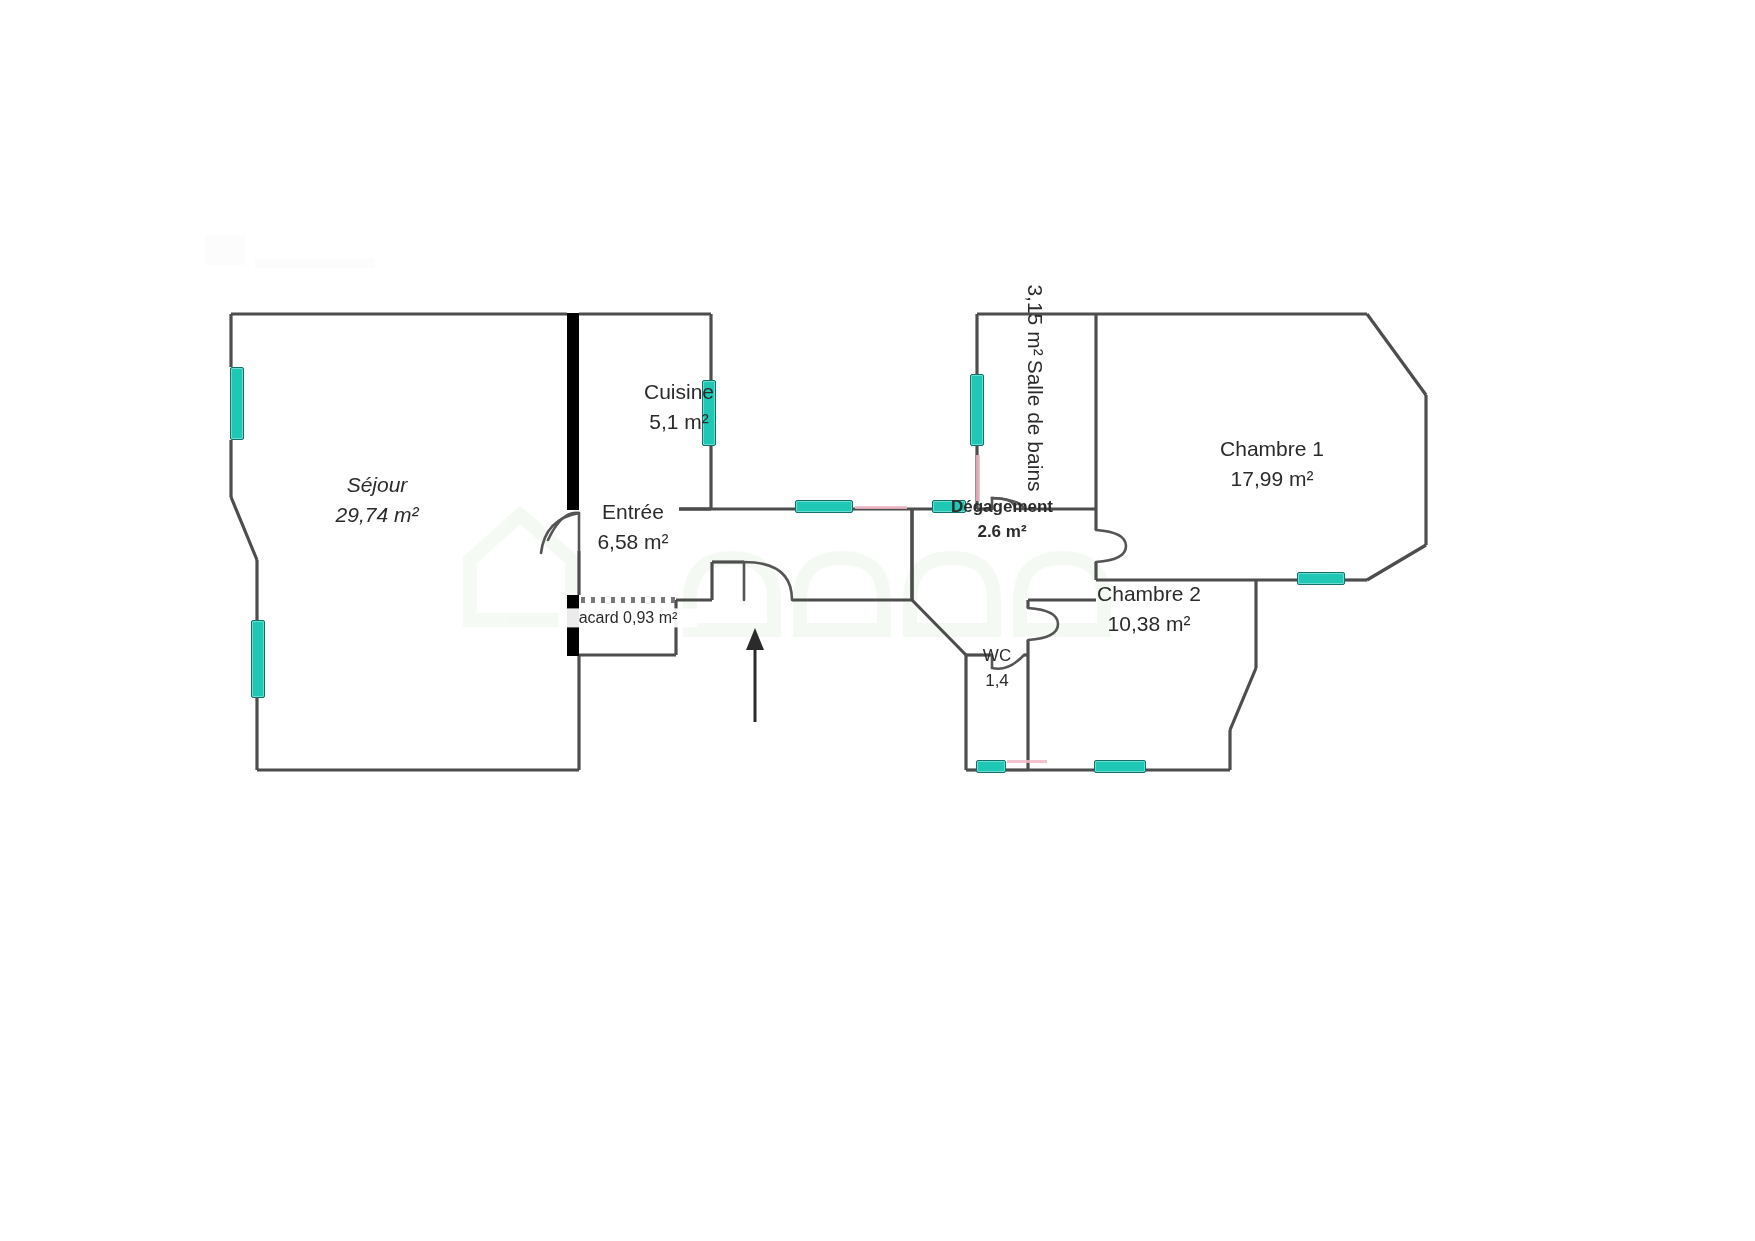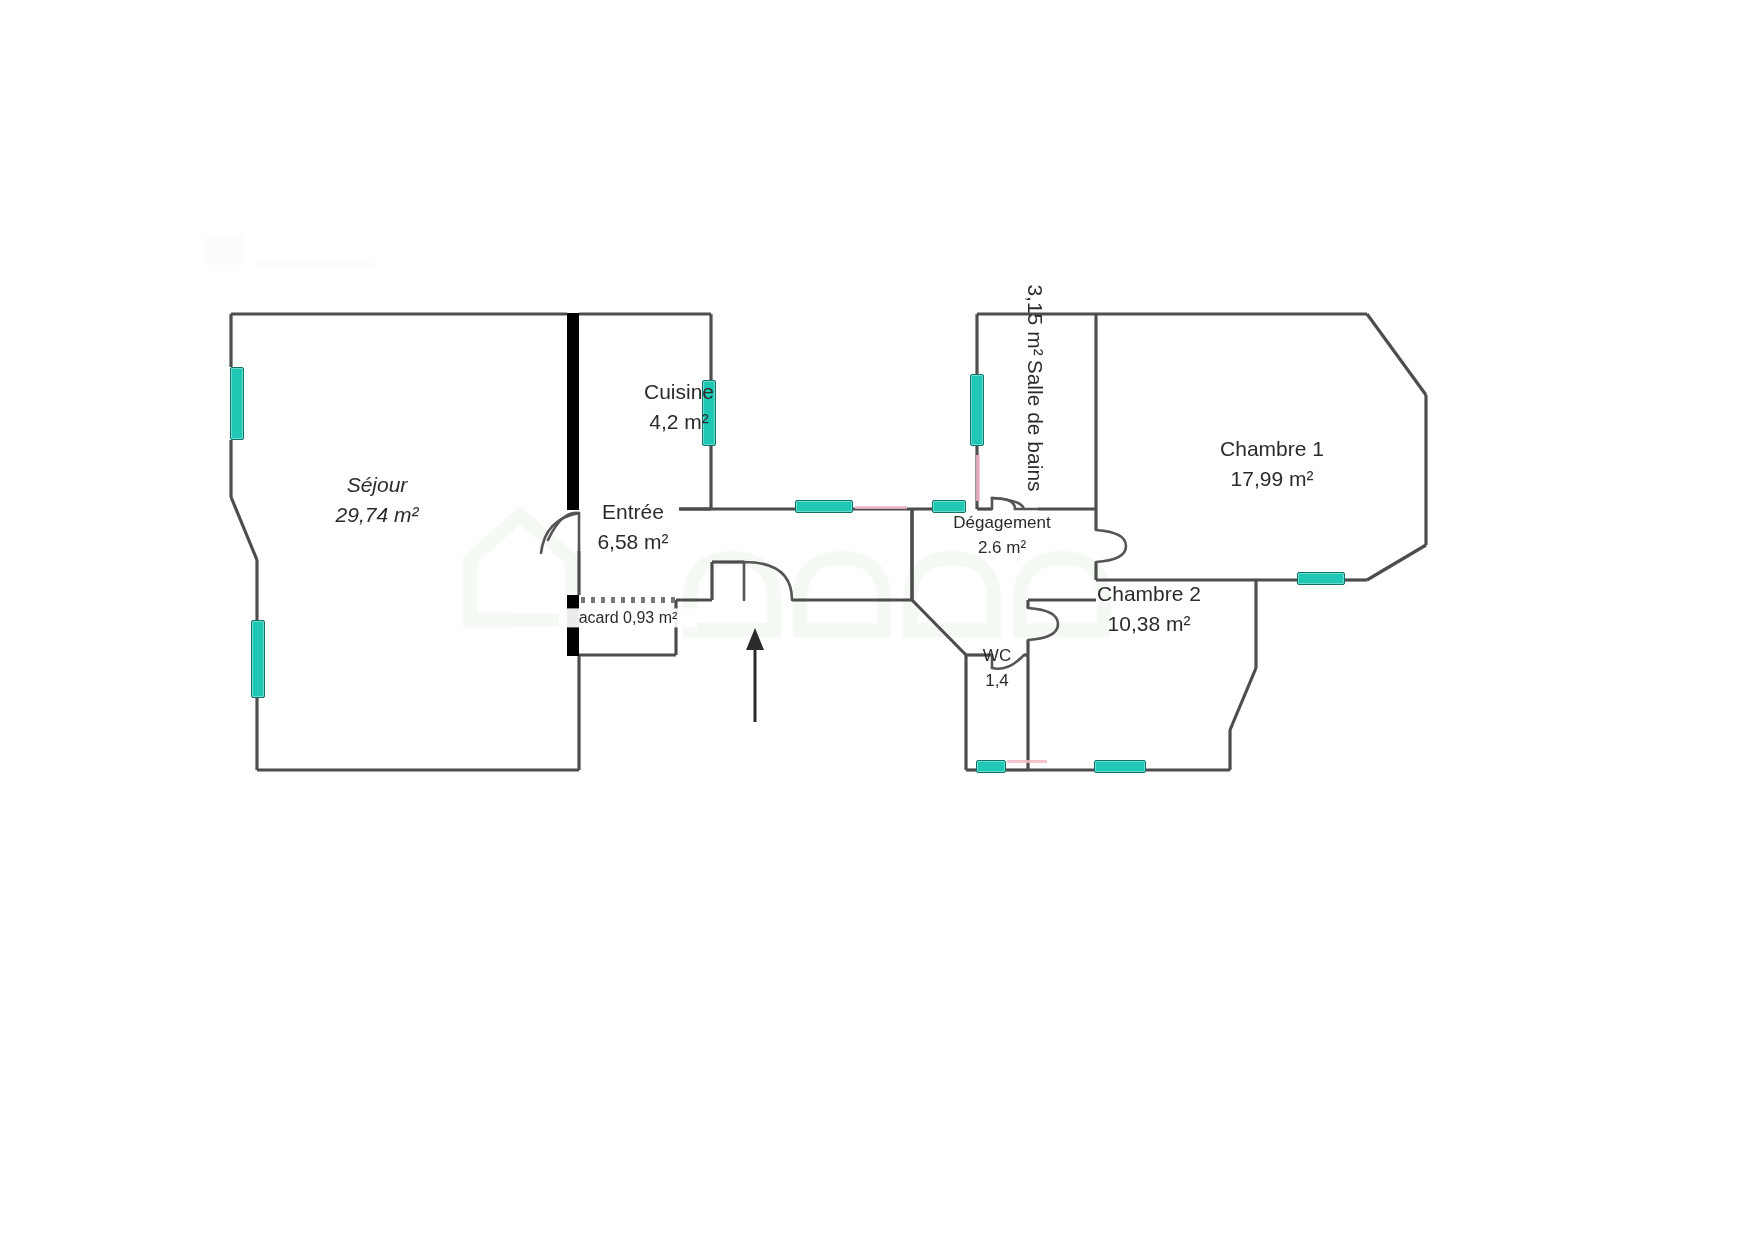--- a/index.html
+++ b/index.html
@@ -216,34 +216,34 @@
       <div style="position: absolute; left: 1094px; top: 760px; width: 52px; height: 13px; background: rgb(31, 200, 180); border: 1.6px solid rgb(16, 112, 106); border-radius: 2px; box-sizing: border-box; box-shadow: rgba(255, 255, 255, 0.35) 0px 0px 0px 1px inset;"></div>
     </div>
 
   <div id="labels-layer" style="position:absolute;left:0;top:0;width:1755px;height:1241px;">
       <div class="room-label" style="left: 377px; top: 500px; transform: translate(-50%, -50%); font-style: italic;">
         <span class="rl-name">Séjour</span>
         <span class="rl-area">29,74 m²</span>
       </div>
       <div class="room-label" style="left: 631px; top: 407px; transform: translate(-50%, -50%); margin-left: 48px;">
         <span class="rl-name">Cuisine</span>
-        <span class="rl-area">4,2 m²</span>
+        <span class="rl-area">5,1 m²</span>
       </div>
       <div class="room-label" style="left: 633px; top: 527px; transform: translate(-50%, -50%);">
         <span class="rl-name">Entrée</span>
         <span class="rl-area">6,58 m²</span>
       </div>
       <div class="room-label tiny" style="left: 628px; top: 618px; transform: translate(-50%, -50%);"><span class="label-bg" style="font-size: 16px;">acard 0,93 m²</span></div>
       <div class="room-label vertical" style="left: 1035px; top: 388px; transform: translate(-50%, -50%) rotate(90deg);">
         <div style="display: flex; flex-direction: row-reverse; gap: 4px;">
           <span class="rl-name">Salle de bains</span>
           <span class="rl-area">3,15 m²</span>
         </div>
       </div>
-      <div class="room-label small" style="left: 1002px; top: 536px; transform: translate(-50%, -50%);">
+      <div class="room-label small" style="left: 1002px; top: 520px; transform: translate(-50%, -50%); font-weight: bold;">
         <span class="rl-name">Dégagement</span>
         <span class="rl-area">2.6 m²</span>
       </div>
       <div class="room-label" style="left: 1272px; top: 416px; transform: translate(-50%, -50%); margin-top: 48px;">
         <span class="rl-name">Chambre 1</span>
         <span class="rl-area">17,99 m²</span>
       </div>
       <div class="room-label" style="left: 1149px; top: 609px; transform: translate(-50%, -50%);">
         <span class="rl-name">Chambre 2</span>
         <span class="rl-area">10,38 m²</span>

